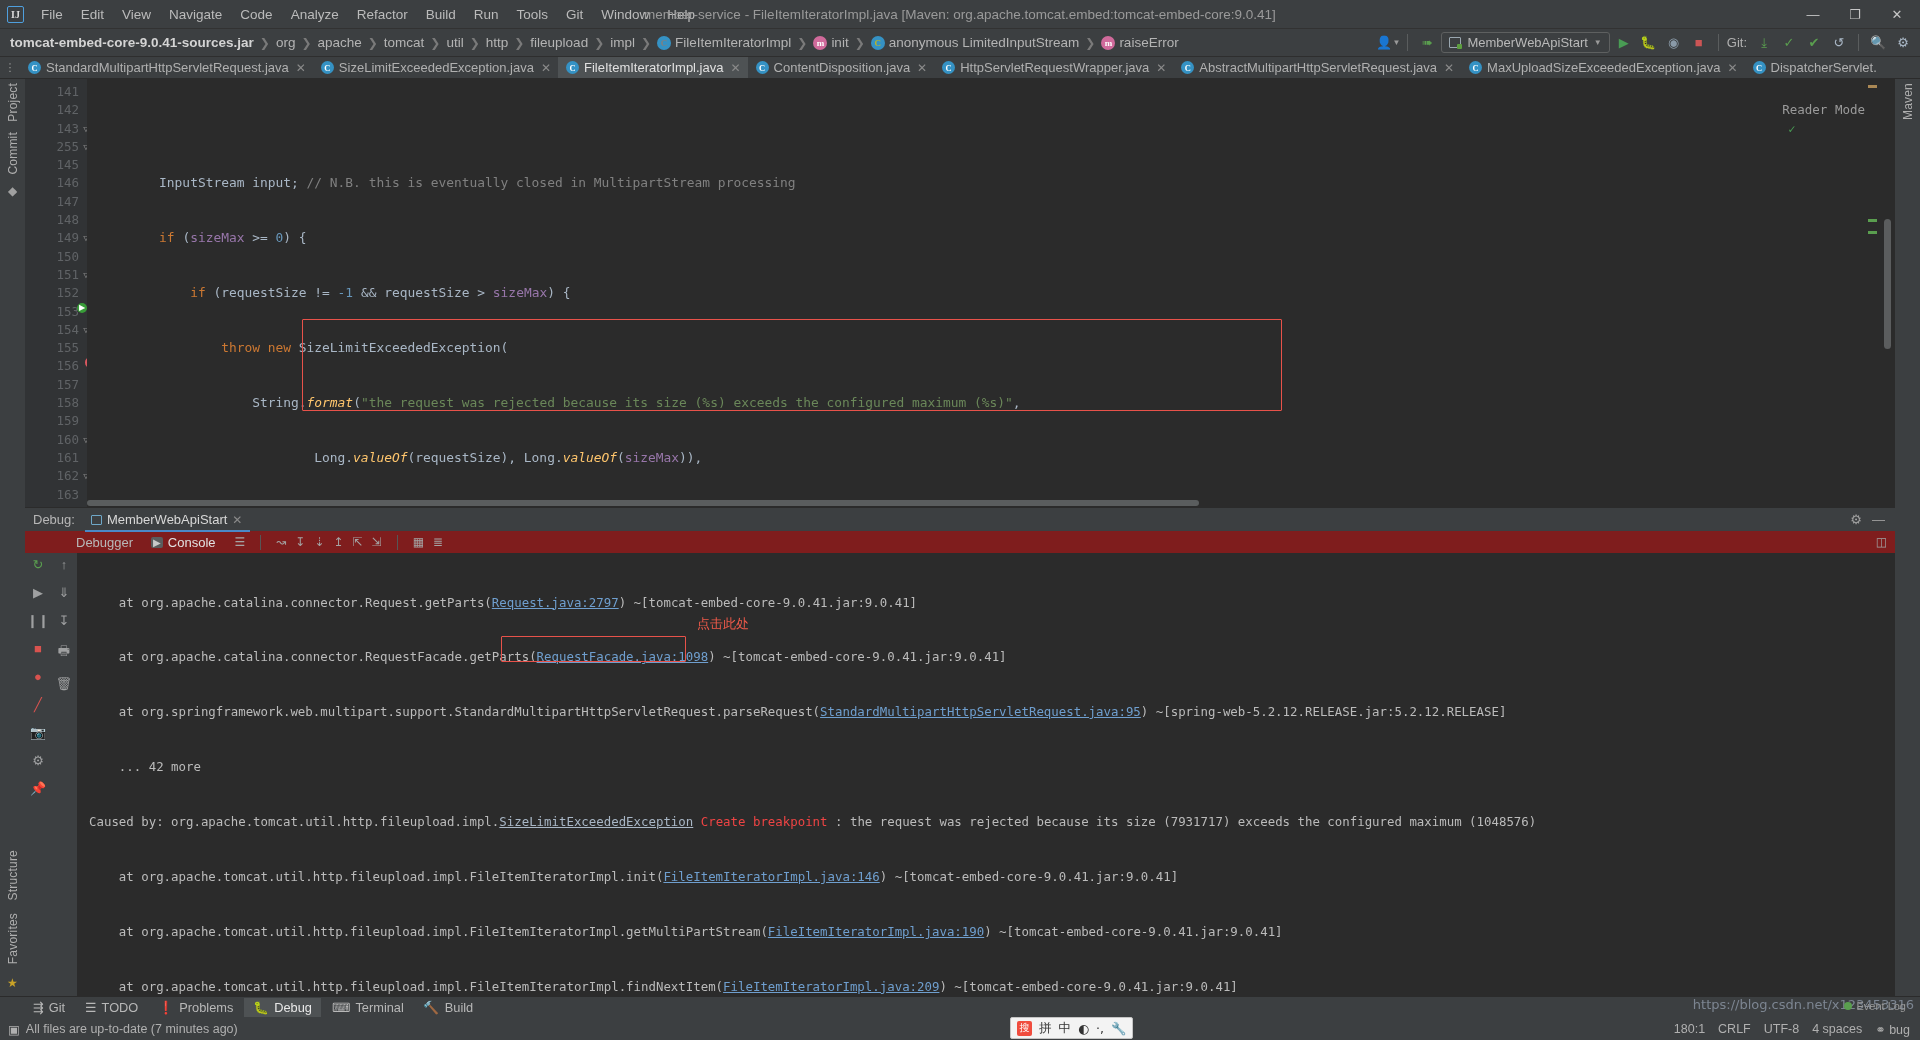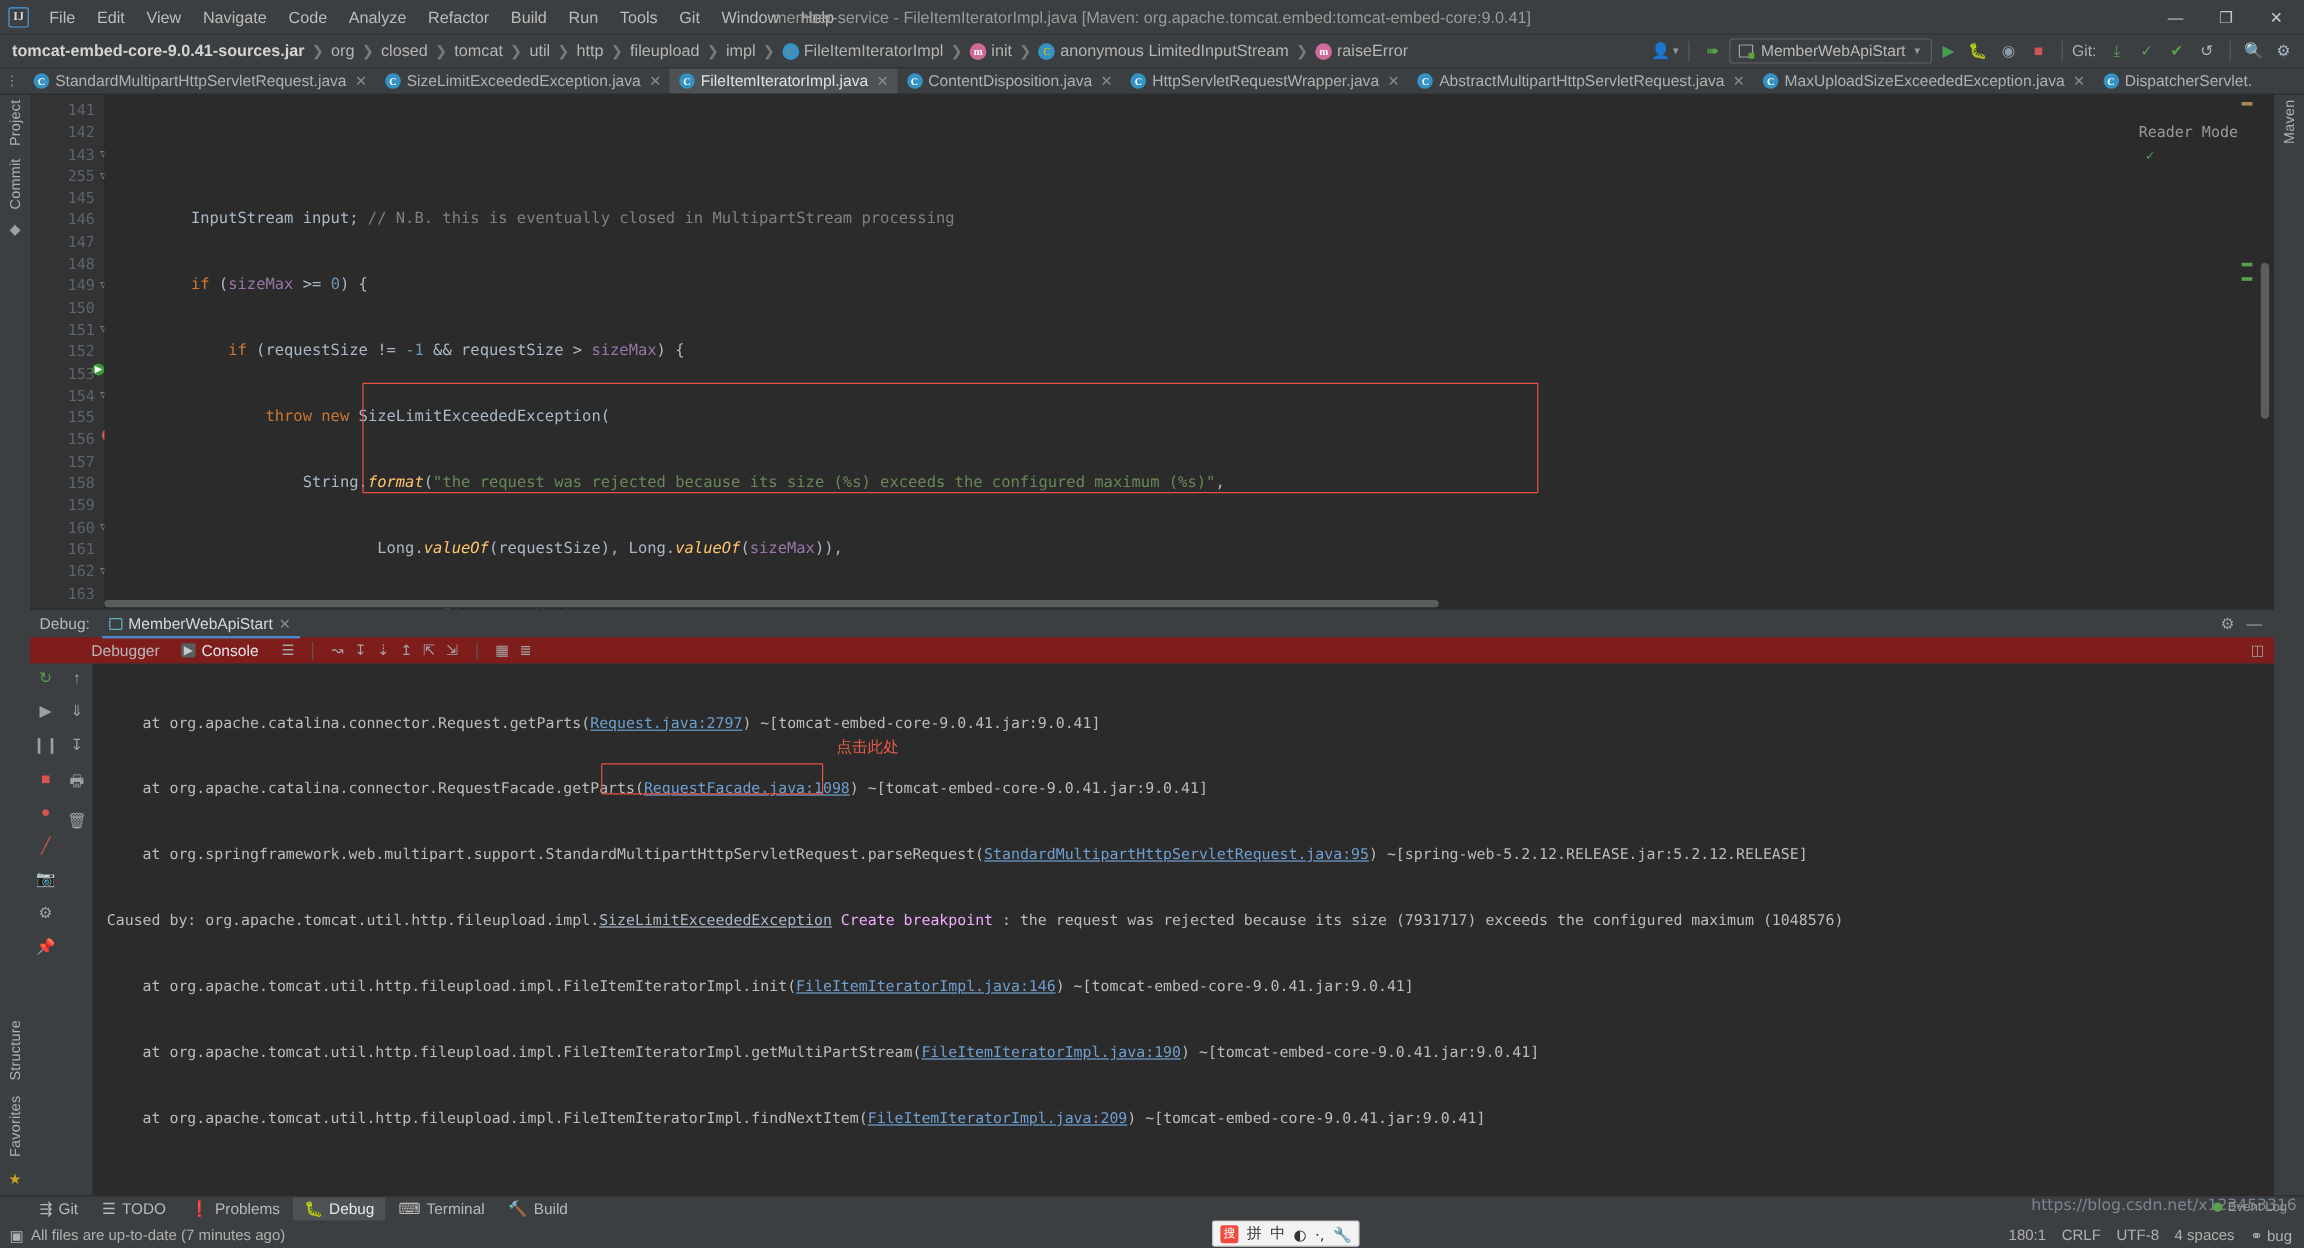--- a/index.html
+++ b/index.html
@@ -185,21 +185,21 @@
   .crail-col { width:26px; display:flex; flex-direction:column; align-items:center; padding-top:4px; gap:13px; }
   .crail-col .ic { color:#9fa0a1; font-size:13px; }
   .ic.red { color:#d9534f; }
   .console {
     flex:1; background:#2b2b2b; overflow:hidden; position:relative;
     font-family:"DejaVu Sans Mono", monospace; font-size:12.4px; line-height:18.3px;
     padding:4px 0 0 12px; white-space:pre; color:#bbbbbb;
   }
   .console .lnk { color:#6f9fcf; text-decoration:underline; }
   .console .lnk2{ color:#a9b7c6; text-decoration:underline; }
-  .console .grey{ color:#f0abfc; }
+  .console .grey{ color:#ef4444; }
   .console-redbox {
     position:absolute; border:1.6px solid #e8524a; left:424px; top:83px;
     width:185px; height:26px; border-radius:1px; pointer-events:none;
   }
   .cn-annot {
     position:absolute; left:620px; top:62px; color:#f05a4a; font-size:13px;
     font-family:"DejaVu Sans", sans-serif;
   }
 
   
@@ -257,21 +257,21 @@
       <div class="wbtn close">✕</div>
     </div>
   </div>
 
   <div class="navbar">
     <div class="crumbs">
       <span class="crumb root">tomcat-embed-core-9.0.41-sources.jar</span>
       <span class="crumb-sep">❯</span>
       <span class="crumb">org</span>
       <span class="crumb-sep">❯</span>
-      <span class="crumb">closed</span>
+      <span class="crumb">apache</span>
       <span class="crumb-sep">❯</span>
       <span class="crumb">tomcat</span>
       <span class="crumb-sep">❯</span>
       <span class="crumb">util</span>
       <span class="crumb-sep">❯</span>
       <span class="crumb">http</span>
       <span class="crumb-sep">❯</span>
       <span class="crumb">fileupload</span>
       <span class="crumb-sep">❯</span>
       <span class="crumb">impl</span>
@@ -518,20 +518,21 @@
               <span class="ic">↧</span>
               <span class="ic">🖶</span>
               <span class="ic">🗑</span>
             </div>
           </div>
 
           <div class="console">
             <div><span>    at org.apache.catalina.connector.Request.getParts(</span><span class="lnk">Request.java:2797</span><span>) ~[tomcat-embed-core-9.0.41.jar:9.0.41]</span></div>
             <div><span>    at org.apache.catalina.connector.RequestFacade.getParts(</span><span class="lnk">RequestFacade.java:1098</span><span>) ~[tomcat-embed-core-9.0.41.jar:9.0.41]</span></div>
             <div><span>    at org.springframework.web.multipart.support.StandardMultipartHttpServletRequest.parseRequest(</span><span class="lnk">StandardMultipartHttpServletRequest.java:95</span><span>) ~[spring-web-5.2.12.RELEASE.jar:5.2.12.RELEASE]</span></div>
+            <div><span>    ... 42 more</span></div>
             <div><span>Caused by: org.apache.tomcat.util.http.fileupload.impl.</span><span class="lnk2">SizeLimitExceededException</span><span class="grey"> Create breakpoint</span><span> : the request was rejected because its size (7931717) exceeds the configured maximum (1048576)</span></div>
             <div><span>    at org.apache.tomcat.util.http.fileupload.impl.FileItemIteratorImpl.init(</span><span class="lnk">FileItemIteratorImpl.java:146</span><span>) ~[tomcat-embed-core-9.0.41.jar:9.0.41]</span></div>
             <div><span>    at org.apache.tomcat.util.http.fileupload.impl.FileItemIteratorImpl.getMultiPartStream(</span><span class="lnk">FileItemIteratorImpl.java:190</span><span>) ~[tomcat-embed-core-9.0.41.jar:9.0.41]</span></div>
             <div><span>    at org.apache.tomcat.util.http.fileupload.impl.FileItemIteratorImpl.findNextItem(</span><span class="lnk">FileItemIteratorImpl.java:209</span><span>) ~[tomcat-embed-core-9.0.41.jar:9.0.41]</span></div>
             
             
             
             
             
             

